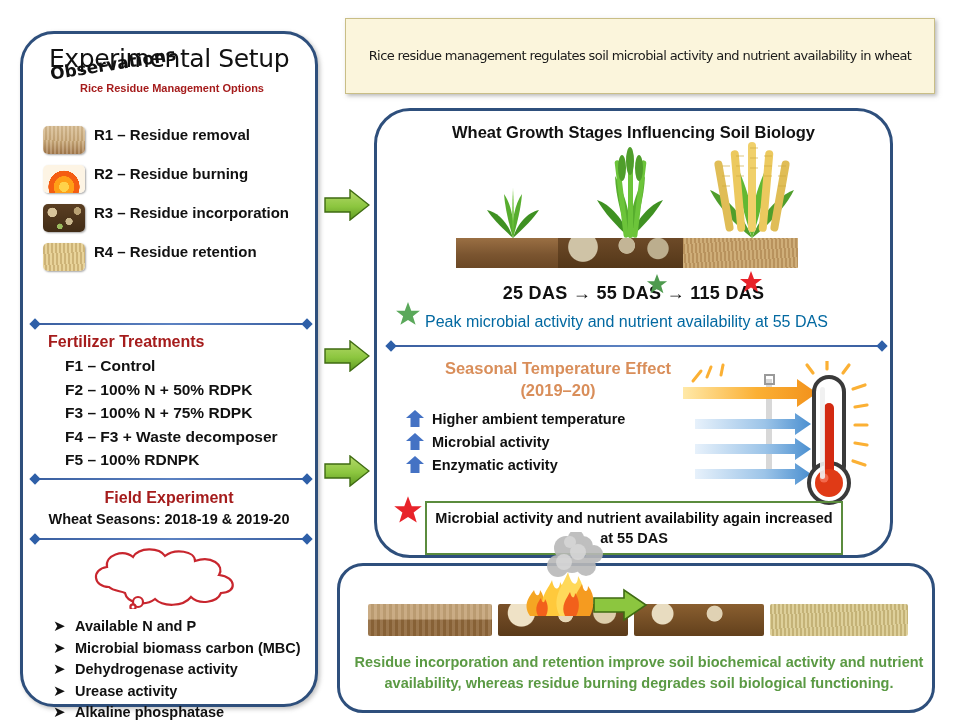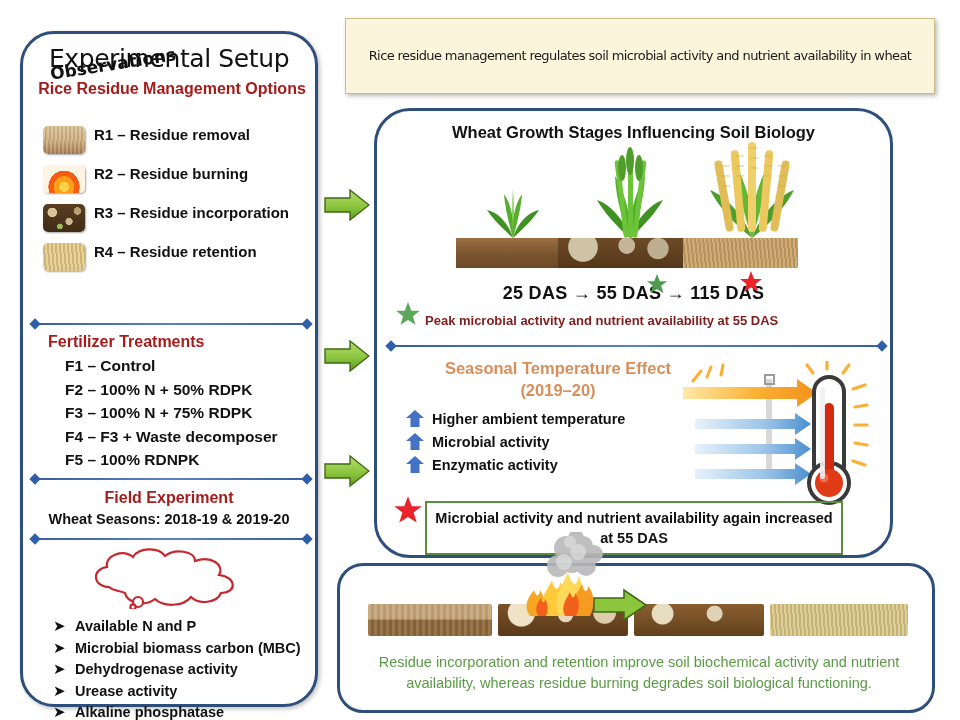--- a/index.html
+++ b/index.html
@@ -17,21 +17,21 @@
     box-sizing:border-box;
     box-shadow:2px 2px 4px rgba(120,120,120,.45);
   }
   #setup-title{
     position:absolute;left:0;top:10px;width:100%;
     font-size:25px;color:#111;letter-spacing:-0.4px;
     font-family:"DejaVu Sans",sans-serif;font-weight:400;
   }
   #rrm-title{
     position:absolute;left:10px;top:44px;width:278px;
-    font-size:16px;color:#A51C1C;font-weight:bold;line-height:21px;text-align:center;
+    font-size:11px;color:#A51C1C;font-weight:bold;line-height:21px;text-align:center;
   }
   #residue-list{position:absolute;left:12px;top:92px;width:286px;}
   .res-row{display:flex;align-items:flex-start;height:39px;}
   .res-thumb{
     width:42px;height:28px;margin-left:8px;margin-right:9px;
     border-radius:5px;flex:none;
     box-shadow:1px 1px 2px rgba(0,0,0,.35);
     background-size:cover;
   }
   .thumb-r1{background:
@@ -110,21 +110,21 @@
      linear-gradient(#6d4a28,#543719);}
   .soil-c{left:227px;width:115px;background:
      repeating-linear-gradient(84deg,#cfae79 0 2px,#b8925d 2px 4px),
      linear-gradient(#c6a470 0 55%,#8a6335 56% 100%);}
 
   .plant{position:absolute;bottom:30px;}
 
   #das-line{position:absolute;left:0;top:172px;width:100%;text-align:center;
      font-size:18px;font-weight:bold;color:#111;letter-spacing:.3px;}
   .star{position:absolute;font-size:0;}
-  #peak-note{position:absolute;left:48px;top:202px;font-size:13px;font-weight:bold;color:#7f1d1d;}
+  #peak-note{position:absolute;left:48px;top:202px;font-size:16px;font-weight:normal;color:#0369a1;}
 
   #mid-div{position:absolute;left:10px;top:230px;width:499px;height:10px;}
 
   #ste-title{position:absolute;left:36px;top:246px;width:290px;text-align:center;
      font-size:16.5px;font-weight:bold;color:#D98E5A;line-height:22px;}
   #temp-bullets{position:absolute;left:28px;top:296px;}
   .tb-row{display:flex;align-items:center;height:23px;}
   .up-arrow{width:20px;height:17px;flex:none;margin-right:7px;}
   .tb-label{font-size:14.5px;font-weight:bold;color:#111;white-space:nowrap;}
 
@@ -156,21 +156,21 @@
       radial-gradient(circle at 22% 30%,#e8dcc0 0 10%,transparent 11%),
       radial-gradient(circle at 62% 30%,#e0d2b4 0 9%,transparent 10%),
       linear-gradient(#8a5f30,#62401c);}
   #bs4{left:430px;width:138px;background:
       repeating-linear-gradient(86deg,#ded09b 0 2px,#c4b277 2px 4px),
       linear-gradient(#d8c78f 0 62%,#7e5a2d 63% 100%);}
   #fire{position:absolute;left:178px;top:-4px;width:92px;height:54px;}
   #smoke{position:absolute;left:196px;top:-34px;width:80px;height:46px;}
   #concl-text{
     position:absolute;left:14px;top:86px;width:570px;text-align:center;
-    font-size:14.5px;font-weight:normal;color:#5B9A44;line-height:21px;
+    font-size:14.5px;font-weight:bold;color:#5B9A44;line-height:21px;
   }
 </style>
 </head>
 <body>
 
 <div class="abs" id="left-panel">
 
   <div class="ctr" id="setup-title">Experimental Setup</div>
 
   <div class="ctr" id="rrm-title">Rice Residue Management Options</div>

